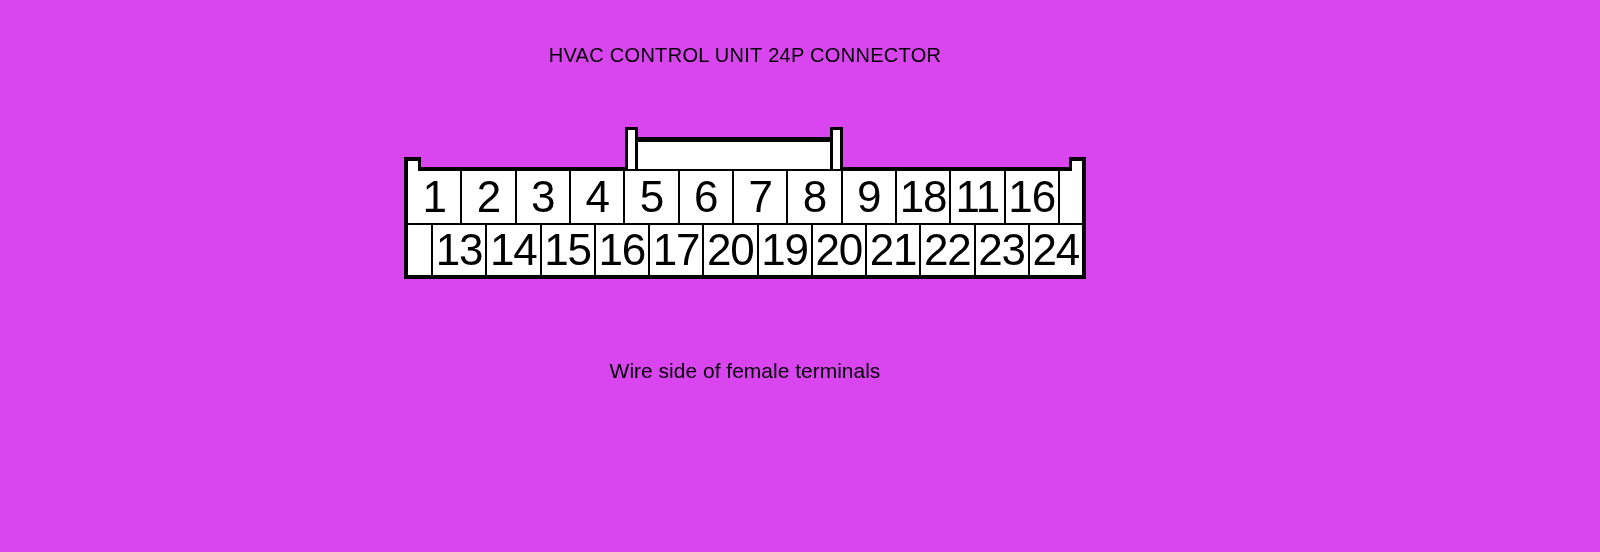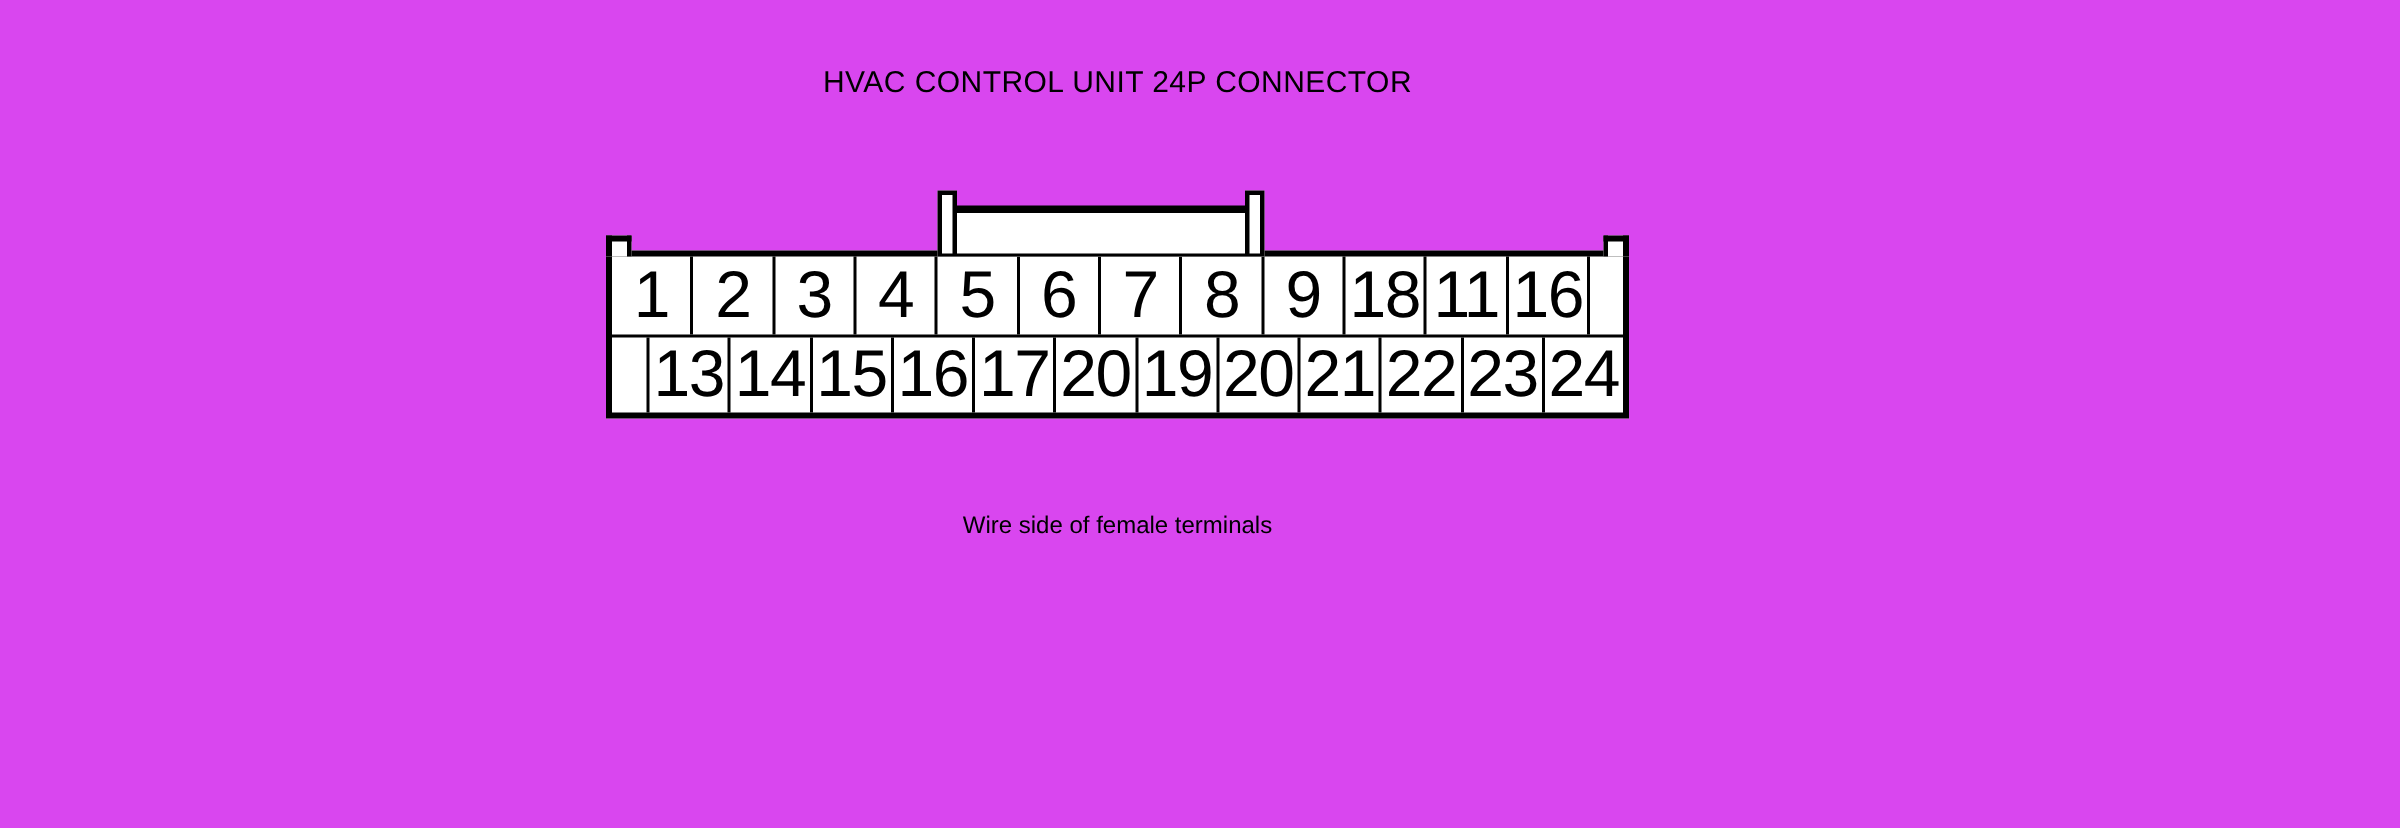--- a/index.html
+++ b/index.html
@@ -13,22 +13,22 @@
   .canvas { position: relative; width: 1600px; height: 552px; background: #d946ef; }
 
   .diagram { position: absolute; left: 404px; top: 0; width: 682px; height: 552px; }
 
   .title {
     position: absolute; top: 42px; left: 0; width: 100%;
     text-align: center; font-size: 20px; line-height: 1.3;
     letter-spacing: 0.3px; white-space: nowrap;
   }
   .caption {
-    position: absolute; top: 341px; left: 0; width: 100%;
-    text-align: center; font-size: 16px; line-height: 1.25;
+    position: absolute; top: 358px; left: 0; width: 100%;
+    text-align: center; font-size: 21px; line-height: 1.25;
     white-space: nowrap;
   }
 
   .connector { position: absolute; left: 0; top: 127px; width: 682px; height: 160px; }
 
   
   .shell {
     position: absolute; left: 0; top: 40px; width: 682px; height: 112px;
     border: 4px solid #000; background: #fff; box-sizing: border-box; z-index: 1;
   }

